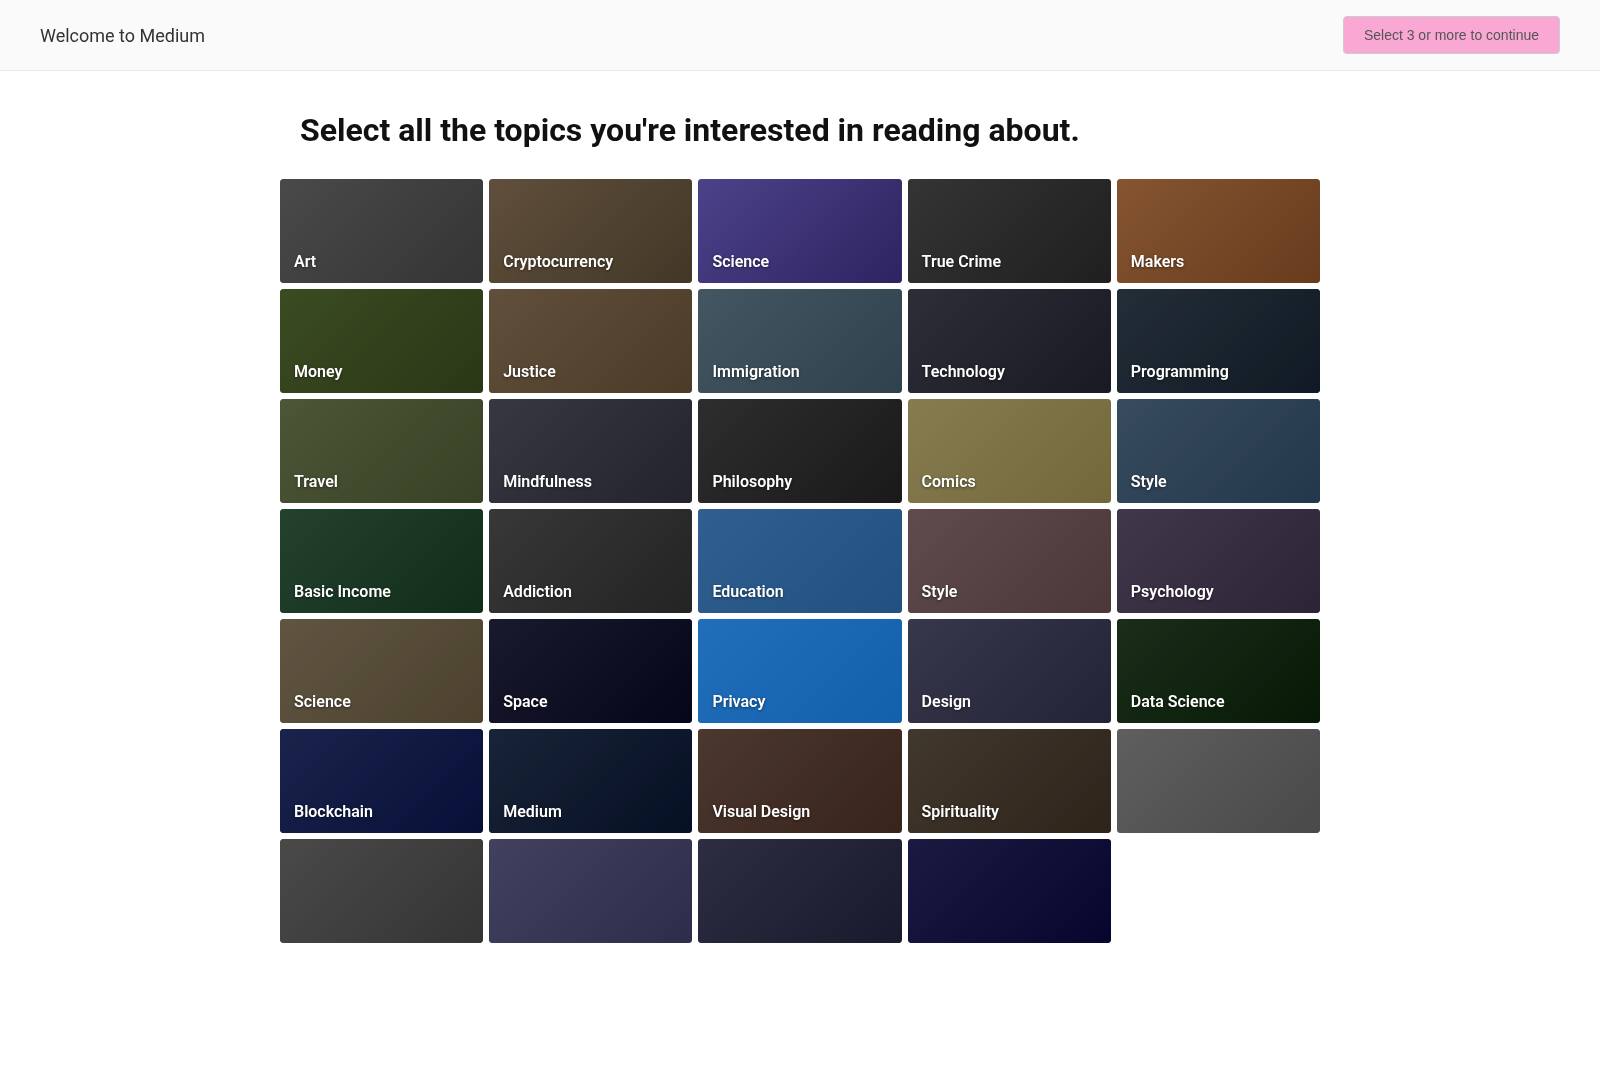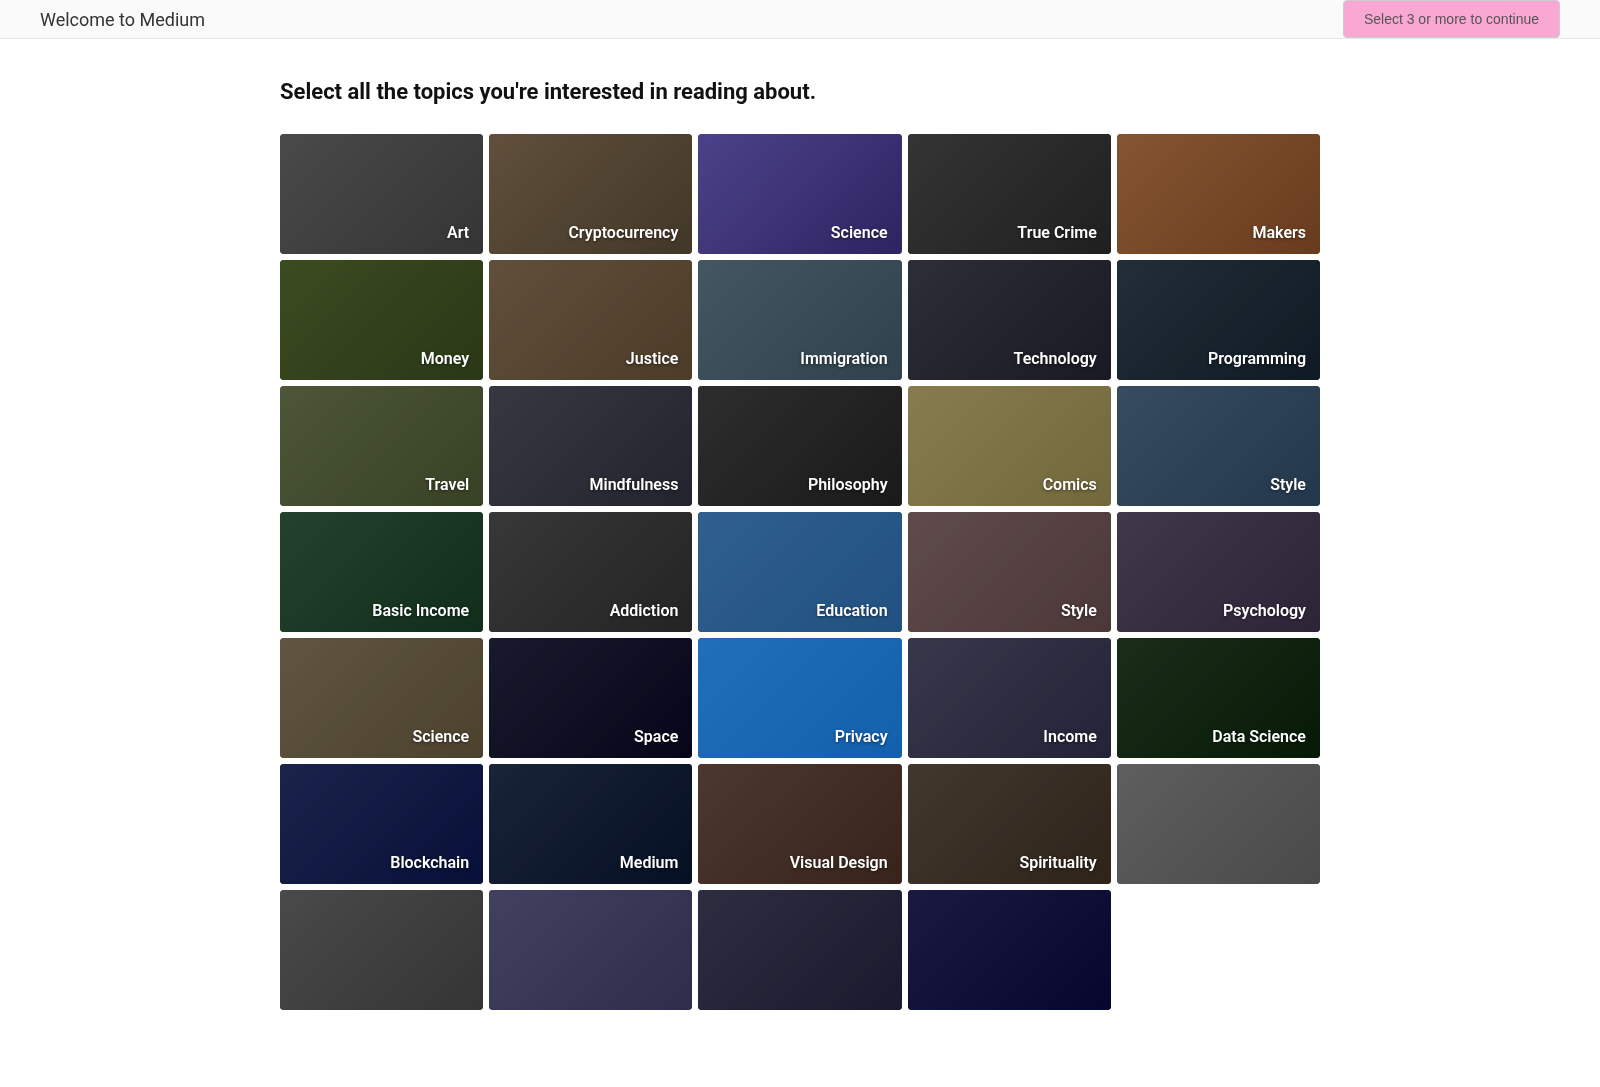--- a/index.html
+++ b/index.html
@@ -7,21 +7,21 @@
     body {
       font-family: -apple-system, BlinkMacSystemFont, 'Segoe UI', Roboto, sans-serif;
       background: #fff;
       color: #333;
     }
 
     header {
       display: flex;
       align-items: center;
       justify-content: space-between;
-      padding: 0 40px;
+      padding: 16px 40px;
       border-bottom: 1px solid #e8e8e8;
       background: #fafafa;
     }
 
     .header-title {
       font-size: 18px;
       font-weight: 400;
       color: #333;
     }
 
@@ -35,41 +35,42 @@
       cursor: pointer;
     }
 
     .main-content {
       padding: 40px 80px;
       max-width: 1200px;
       margin: 0 auto;
     }
 
     .page-heading {
-      font-size: 22px;
+      font-size: 32px;
       font-weight: 700;
       margin-bottom: 30px;
       color: #111;
+      margin-left: 20px;
     }
 
     .topics-grid {
       display: grid;
       grid-template-columns: repeat(5, 1fr);
       gap: 6px;
     }
 
     .topic-card {
       position: relative;
-      height: 120px;
+      height: 104px;
       border-radius: 4px;
       overflow: hidden;
       cursor: pointer;
       display: flex;
       align-items: flex-end;
-      justify-content: flex-end;
+      justify-content: flex-start;
     }
 
     .topic-card .bg {
       position: absolute;
       inset: 0;
       background-size: cover;
       background-position: center;
     }
 
     .topic-card .overlay {
@@ -251,21 +252,21 @@
         <span class="topic-label">Space</span>
       </div>
       <div class="topic-card selected">
         <div class="bg bg-privacy"></div>
         <div class="overlay"></div>
         <span class="topic-label">Privacy</span>
       </div>
       <div class="topic-card">
         <div class="bg bg-fiction"></div>
         <div class="overlay"></div>
-        <span class="topic-label">Income</span>
+        <span class="topic-label">Design</span>
       </div>
       <div class="topic-card">
         <div class="bg bg-datascience"></div>
         <div class="overlay"></div>
         <span class="topic-label">Data Science</span>
       </div>
       <div class="topic-card">
         <div class="bg bg-blockchain"></div>
         <div class="overlay"></div>
         <span class="topic-label">Blockchain</span>

